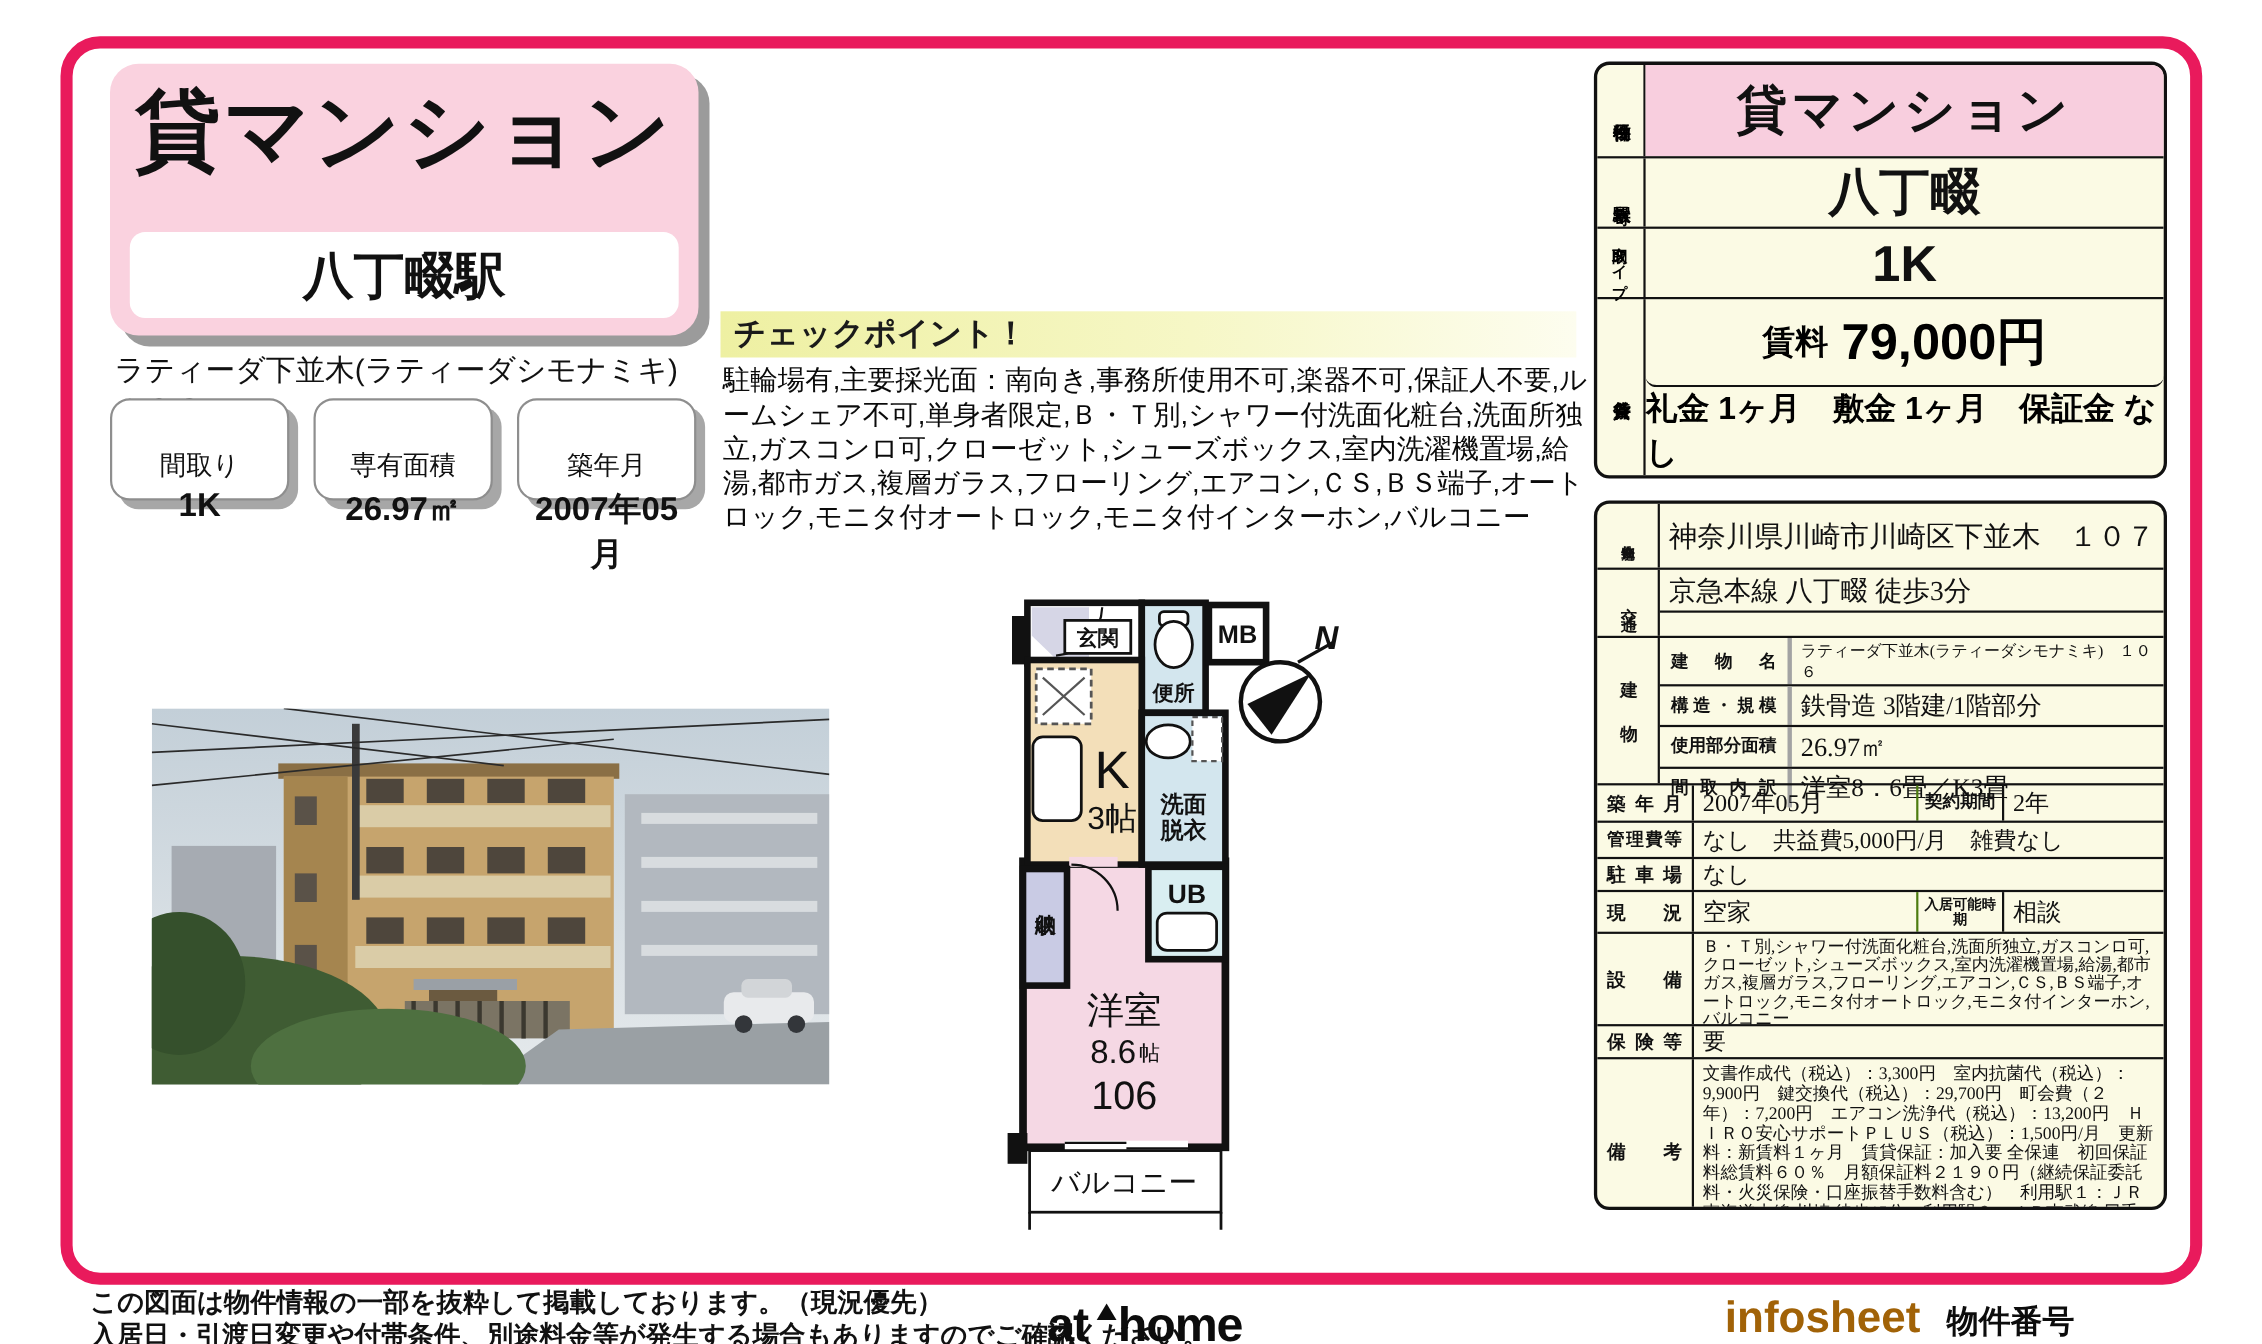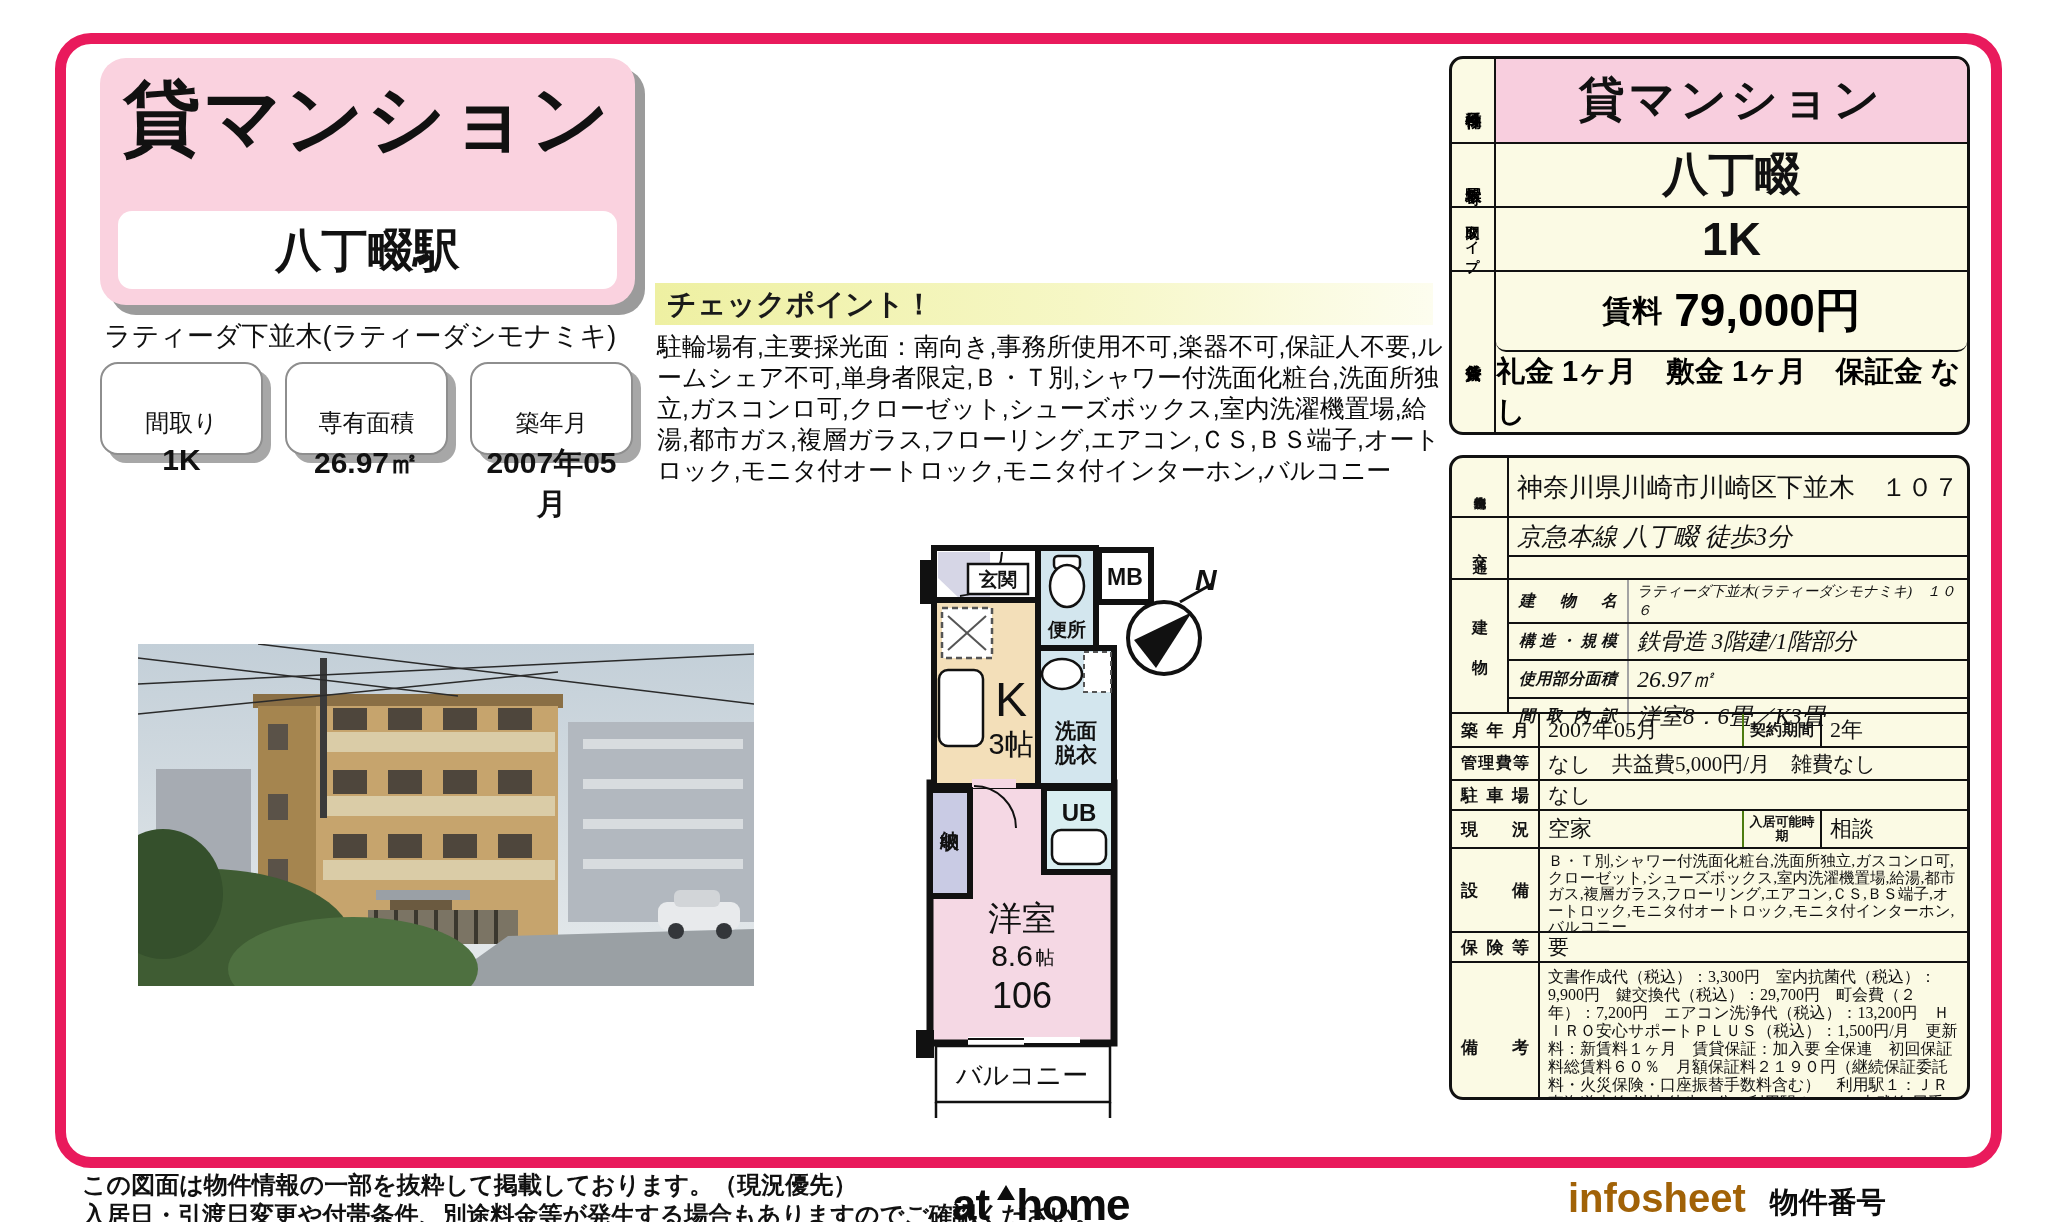--- a/index.html
+++ b/index.html
@@ -61,24 +61,24 @@
         display:flex; flex-direction:column; color:#111; }
   .drow { display:flex; }
   .drow + .drow { border-top:2px solid #111; }
   .serif { font-family:"Liberation Serif","DejaVu Serif",serif; }
   .dvlabel { width:57px; border-right:2px solid #111; display:flex; align-items:center;
              justify-content:center; font-size:13px; font-weight:bold; flex:none; }
   .dhlabel { width:88px; border-right:2px solid #111; flex:none; display:flex; align-items:center;
              font-size:17px; font-weight:bold; padding:0 9px; }
   .dhlabel .jt { width:100%; text-align:justify; text-align-last:justify; }
   .dval { flex:1; display:flex; align-items:center; padding:2px 8px; font-size:25px; }
-  .dcol { flex:1; display:flex; flex-direction:column;font-style:italic; }
+  .dcol { flex:1; display:flex; flex-direction:column; }
   .dsubrow { display:flex; flex:1; }
   .dsubrow + .dsubrow { border-top:2px solid #111; }
-  .dsublabel { width:120px; border-right:2px solid #a3a3a3; flex:none; display:flex; align-items:center;
+  .dsublabel { width:120px; border-right:4px solid #a3a3a3; flex:none; display:flex; align-items:center;
                font-size:16px; font-weight:bold; padding:0 10px; }
   .dsublabel .jt { width:100%; text-align:justify; text-align-last:justify; }
   .dinlabel { width:80px; border-left:2px solid #4d7c0f; border-right:2px solid #111; flex:none;
               display:flex; align-items:center; justify-content:center; text-align:center;
               font-size:16px; font-weight:bold; line-height:1.1; }
   .dinlabel.small { font-size:13px; }
   .dval.fixed145 { flex:none; width:145px; }
   .multiline { align-items:flex-start !important; display:block !important; }
 
   

